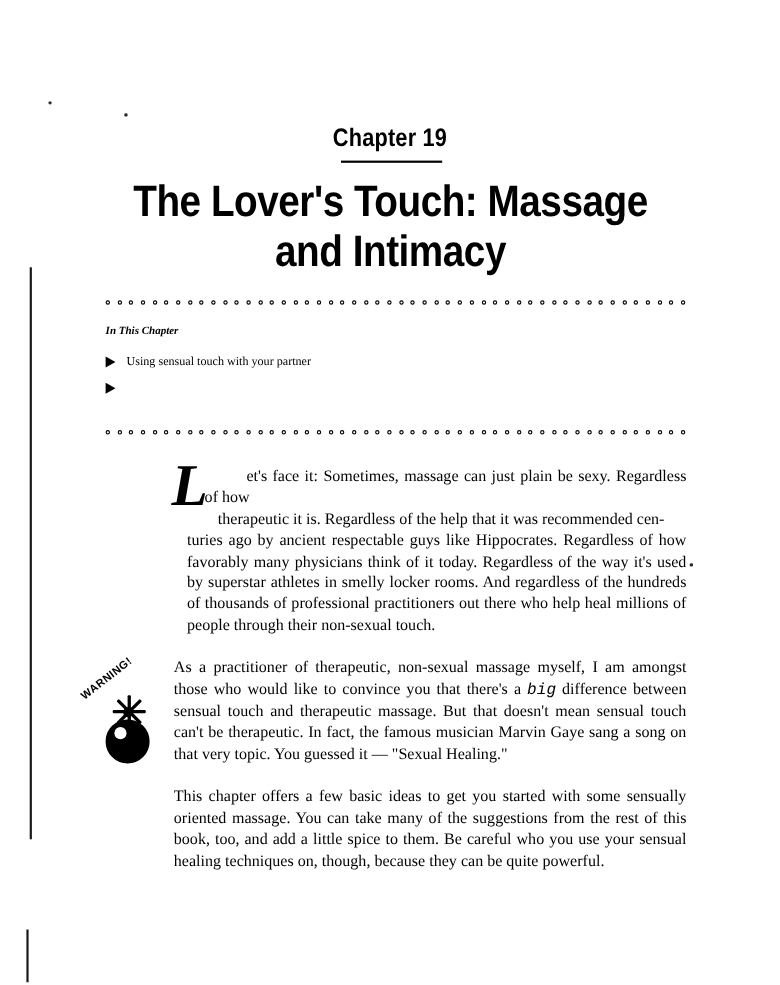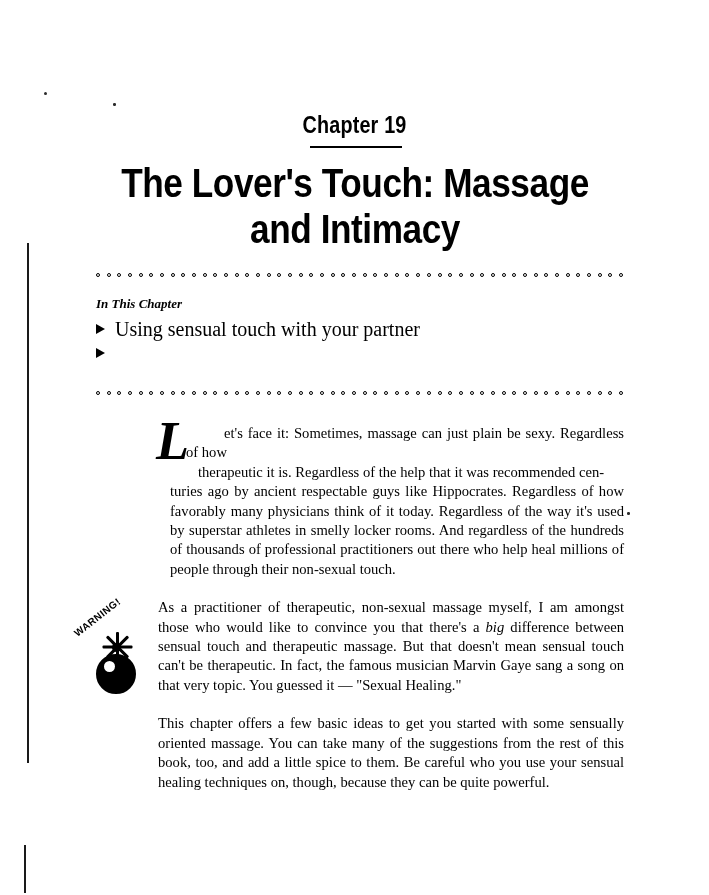--- a/index.html
+++ b/index.html
@@ -89,32 +89,32 @@
   .dot-rule.bottom { top: 388px; }
 
   
   .itc-title {
     position: absolute;
     top: 296px;
     left: 96px;
     font-family: "Liberation Serif", serif;
     font-style: italic;
     font-weight: bold;
-    font-size: 13px;
+    font-size: 10px;
   }
   .itc-list {
     position: absolute;
     top: 318px;
     left: 96px;
     width: 520px;
   }
   .itc-item {
     position: relative;
     padding-left: 19px;
-    font-size: 20px;
+    font-size: 11px;
     line-height: 23.5px;
     white-space: nowrap;
   }
   .itc-item .tri {
     position: absolute;
     left: 0;
     top: 6px;
     width: 0;
     height: 0;
     border-left: 9px solid #000;
@@ -147,21 +147,21 @@
     font-family: "Liberation Serif", serif;
     font-style: italic;
     font-weight: bold;
     font-size: 54px;
     line-height: 46px;
   }
   .para.first .line1 { display: block; text-indent: 38px; margin-left: 28px; }
   .para.first .line2 { display: block; text-indent: 40px; }
   .para.first .rest { display: block; text-indent: 0; margin-left: 12px; }
 
-  em { font-style: italic; }
+  em { font-style: italic; font-family: Liberation Mono, monospace; }
 
   
   .warn-icon {
     position: absolute;
     left: 76px;
     top: 628px;
     width: 70px;
     height: 66px;
   }
   .warn-icon .burst {

